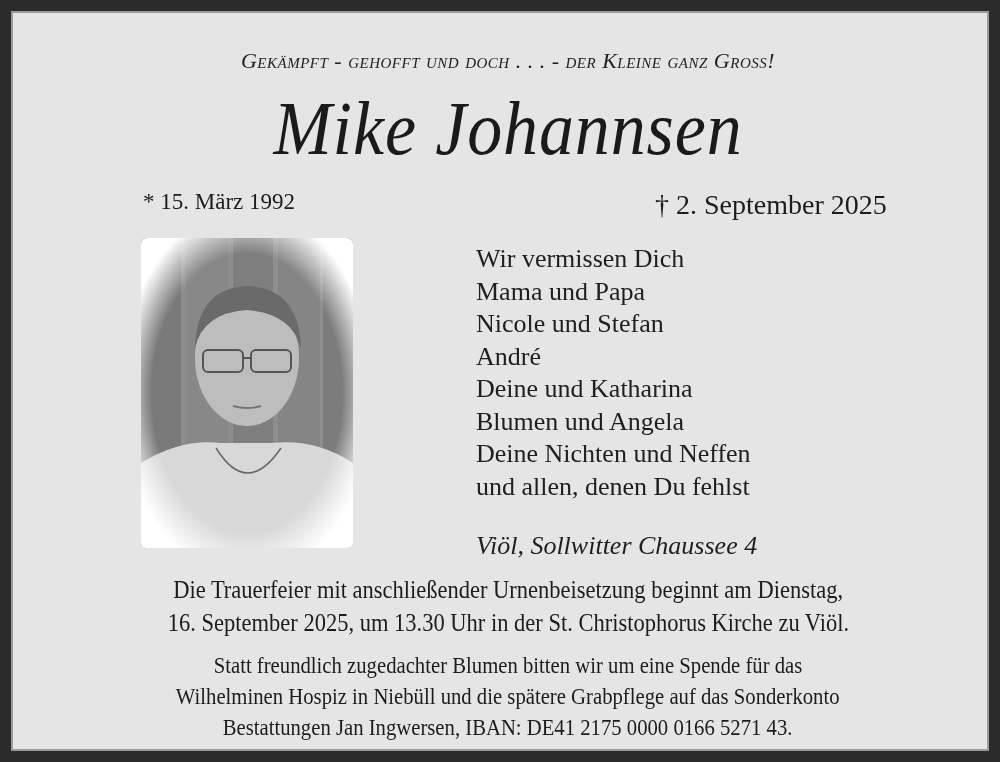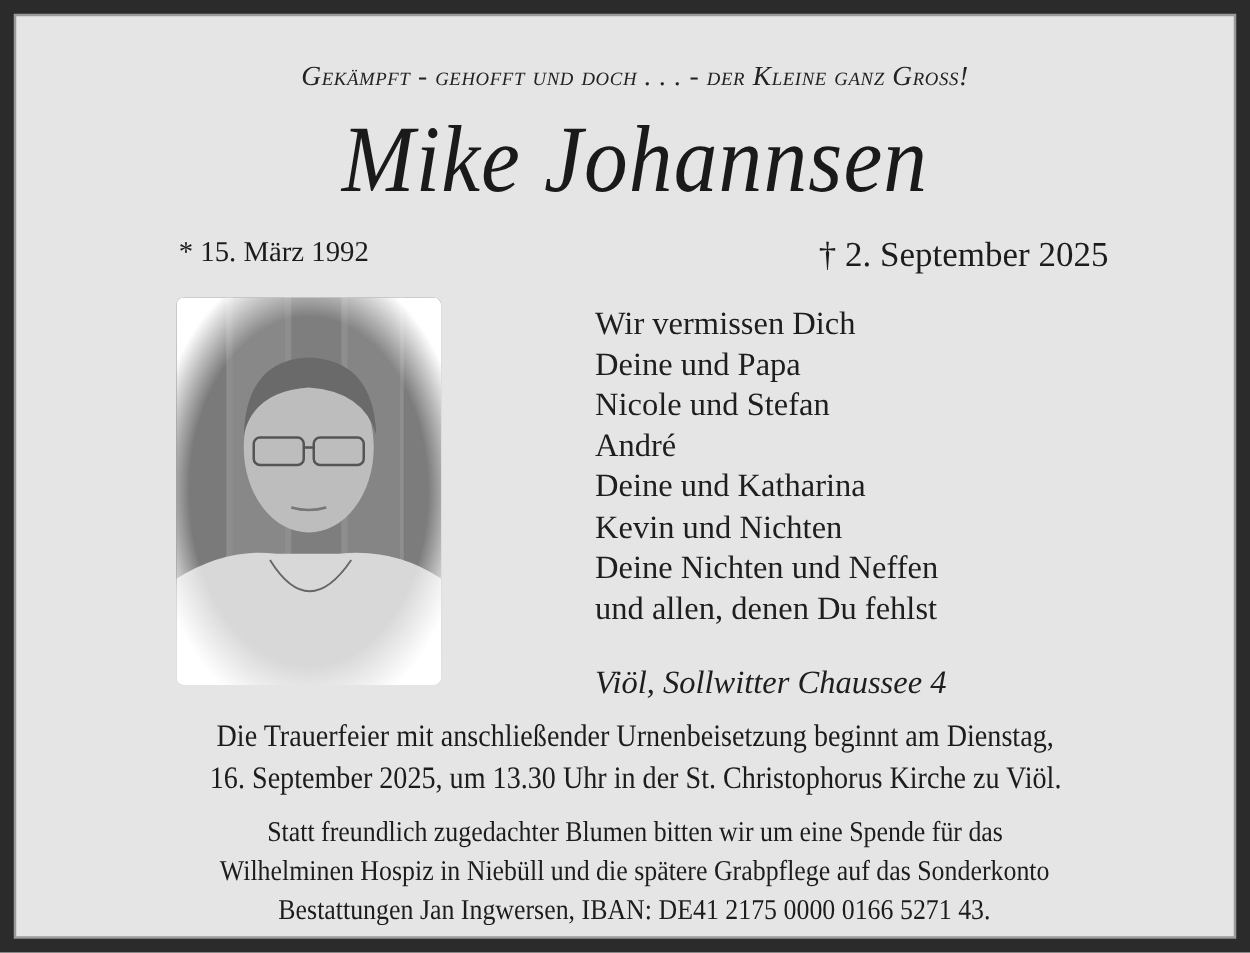--- a/index.html
+++ b/index.html
@@ -85,25 +85,25 @@
         <rect x="110" y="112" width="40" height="22" rx="5" fill="none" stroke="#555" stroke-width="2"></rect>
         <path d="M102 120 L110 120" stroke="#555" stroke-width="2"></path>
         <path d="M92 168 Q106 172 120 168" stroke="#777" stroke-width="2" fill="none"></path>
         <path d="M75 210 Q106 260 140 210" stroke="#666" stroke-width="1.5" fill="none"></path>
         <rect width="212" height="310" fill="url(#vig)"></rect>
       </svg>
     </div>
 
     <div class="abs names">
       <div>Wir vermissen Dich</div>
-      <div>Deine und Papa</div>
+      <div>Mama und Papa</div>
       <div>Nicole und Stefan</div>
       <div>André</div>
       <div>Deine und Katharina</div>
-      <div>Kevin und Nichten</div>
+      <div>Blumen und Angela</div>
       <div>Deine Nichten und Neffen</div>
       <div>und allen, denen Du fehlst</div>
     </div>
 
     <div class="abs address">Viöl, Sollwitter Chaussee 4</div>
 
     <div class="abs service">
       <div><span>Die Trauerfeier mit anschließender Urnenbeisetzung beginnt am Dienstag,</span></div>
       <div><span>16. September 2025, um 13.30 Uhr in der St. Christophorus Kirche zu Viöl.</span></div>
     </div>

